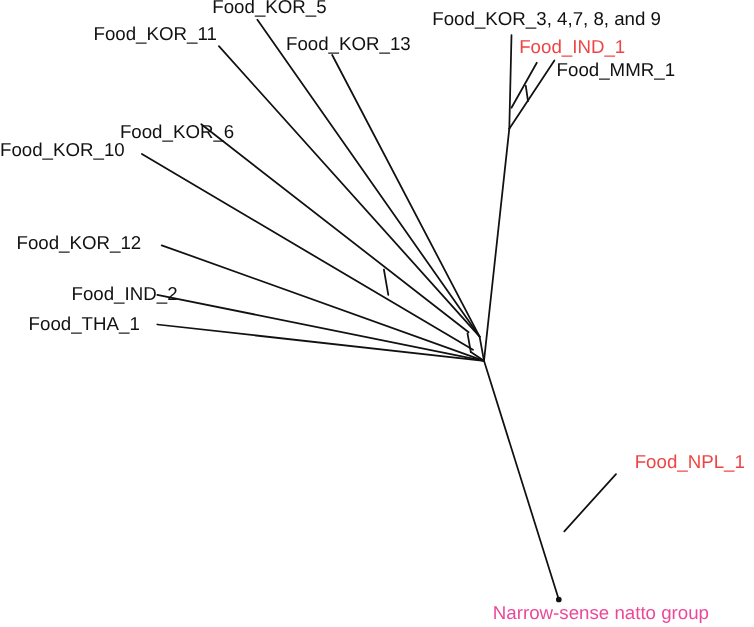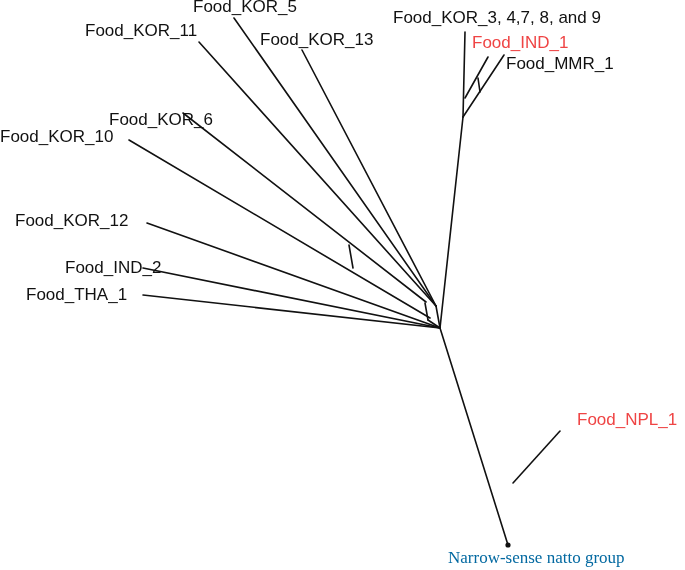--- a/index.html
+++ b/index.html
@@ -1,20 +1,20 @@
 <!DOCTYPE html>
 <html><head>
 <meta charset="utf-8">
 <style>
   html, body { margin:0; padding:0; background:#ffffff; }
   body { width:685px; height:570px; position:relative; overflow:hidden; font-family:"Liberation Sans", "DejaVu Sans", sans-serif; }
   #tree { position:absolute; left:0; top:0; }
   .lbl { position:absolute; font-size:17px; color:#111111; white-space:nowrap; line-height:20px; }
   .green { color:#ef4444; }
-  .orange { color:#0369a1;font-family:Liberation Serif, serif; }
+  .orange { color:#ec4899; }
 </style>
 </head>
 <body>
 
 <svg id="tree" width="685" height="570" viewBox="0 0 685 570">
   <g stroke="#111111" stroke-width="1.6" fill="none" stroke-linecap="round">
 
     <line x1="440" y1="328" x2="508" y2="545"></line>
     <circle cx="508" cy="545" r="1.8" fill="#111111"></circle>
 

